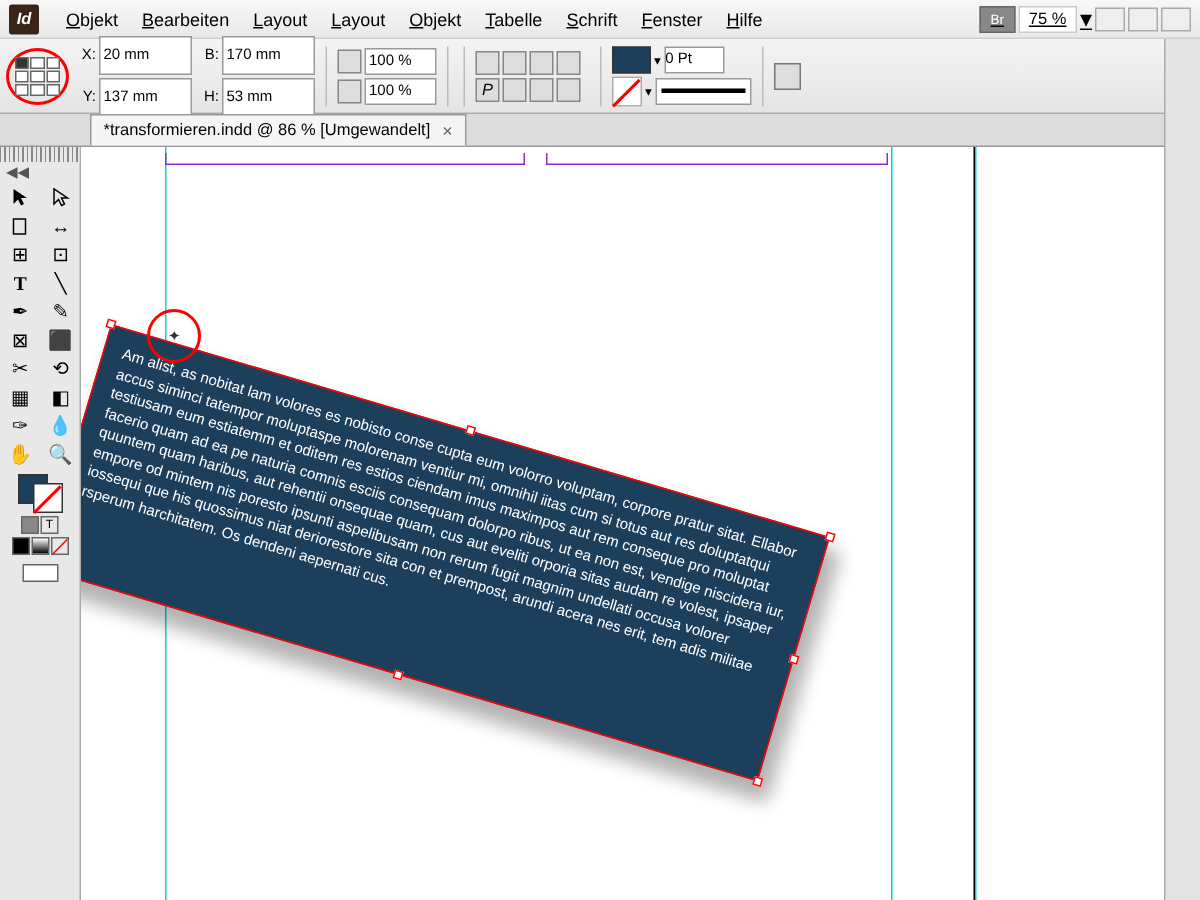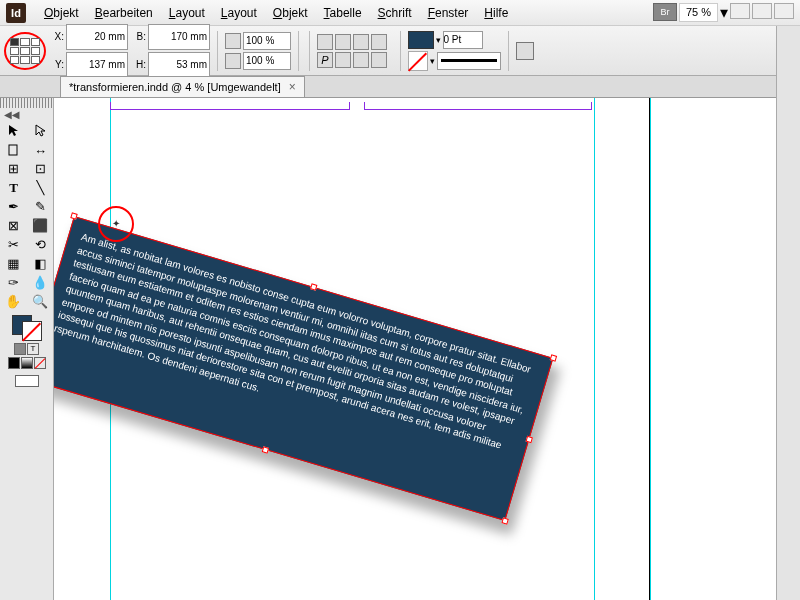--- a/index.html
+++ b/index.html
@@ -1,34 +1,34 @@
 <!DOCTYPE html>
 <html><head>
   <meta charset="utf-8">
   <style>
     * { margin: 0; padding: 0; box-sizing: border-box; font-family: Arial, sans-serif; }
     body { width: 800px; height: 600px; background: #f0f0f0; overflow: hidden; position: relative; }
     
     .menubar { height: 26px; background: linear-gradient(#f8f8f8,#e8e8e8); display: flex; align-items: center; padding: 0 6px; border-bottom: 1px solid #ccc; }
-    .app-icon { width: 20px; height: 20px; background: #3a2418; color: #fff; font-size: 11px; font-weight: bold; display: flex; align-items: center; justify-content: center; margin-right: 10px; border-radius: 2px; }
+    .app-icon { width: 20px; height: 20px; background: #3a2418; color: #fff; font-size: 11px; font-weight: bold; display: flex; align-items: center; justify-content: center; margin-right: 10px; border-radius: 2px; font-style: italic; }
     .menu-item { font-size: 12px; padding: 4px 8px; cursor: pointer; text-decoration: underline; text-decoration-color: transparent; }
     .menu-item::first-letter { text-decoration: underline; }
-    .rbar { margin-left: auto; display: flex; gap: 2px; }
+    .rbar { margin-left: auto; display: flex; align-items: center; gap: 2px; text-decoration: underline; }
     .br-box { width: 24px; height: 18px; background: #888; color: #fff; font-size: 9px; display: flex; align-items: center; justify-content: center; border: 1px solid #666; }
     .zoom-disp { font-size: 11px; padding: 2px 6px; border: 1px solid #ccc; background: #fff; }
     .top-icon { width: 20px; height: 16px; border: 1px solid #aaa; background: #eee; }
     
     .control-bar { height: 50px; background: linear-gradient(#f4f4f4,#e4e4e4); border-bottom: 1px solid #aaa; display: flex; align-items: center; padding: 0 4px; gap: 4px; }
     .ref-point { width: 42px; height: 38px; display: grid; grid-template-columns: repeat(3,1fr); grid-template-rows: repeat(3,1fr); gap: 1px; padding: 4px; border: 2px solid red; border-radius: 50%; }
     .ref-point span { background: #fff; border: 1px solid #666; }
     .ref-point .sel { background: #333; }
     .coord-group { display: flex; flex-direction: column; gap: 2px; font-size: 10px; }
     .coord-row { display: flex; align-items: center; gap: 2px; }
     .coord-label { width: 14px; text-align: right; }
-    .coord-input { width: 62px; height: 22px; font-size: 10px; padding: 12px 2px; border: 1px solid #999; background: #fff; text-align: right; }
+    .coord-input { width: 62px; height: 22px; font-size: 10px; padding: 12px 2px; border: 1px solid #999; background: #fff; }
     .dim-label { width: 14px; text-align: right; }
     .vsep { width: 1px; height: 40px; background: #bbb; margin: 0 3px; }
     .mini-ico { width: 16px; height: 16px; border: 1px solid #888; background: #ddd; display: inline-block; }
     .pct-input { width: 48px; height: 18px; font-size: 10px; border: 1px solid #999; background: #fff; padding: 0 2px; }
     .angle-input { width: 48px; height: 18px; font-size: 10px; border: 1px solid #999; background: #fff; padding: 0 2px; }
     .shape-icons { display: flex; flex-wrap: wrap; width: 76px; gap: 2px; }
     .color-sw { width: 26px; height: 18px; background: #1c3f5c; border: 1px solid #333; }
     .stroke-input { width: 40px; height: 18px; font-size: 10px; border: 1px solid #999; background: #fff; }
     .stroke-line { width: 64px; height: 18px; border: 1px solid #999; background: #fff; display: flex; align-items: center; }
     .stroke-line::before { content: ""; flex: 1; height: 3px; background: #000; margin: 0 3px; }
@@ -164,21 +164,21 @@
         <span style="font-size:9px">▾</span>
         <div class="stroke-line"></div>
       </div>
   </div>
   <div class="vsep"></div>
   <div class="sq-ico"></div>
 </div>
 
 <div class="tab-strip">
   <div class="doc-tab">
-    <span>*transformieren.indd @ 4 % [Umgewandelt]</span>
+    <span>*transformieren.indd @ 86 % [Umgewandelt]</span>
     <span class="tab-close">×</span>
   </div>
 </div>
 
 <div class="toolbox">
   <div class="tool-handle"></div>
   <div class="tool-collapse">◀◀</div>
   <div class="tool-grid">
     <div class="tool">
         <svg viewBox="0 0 14 14">

